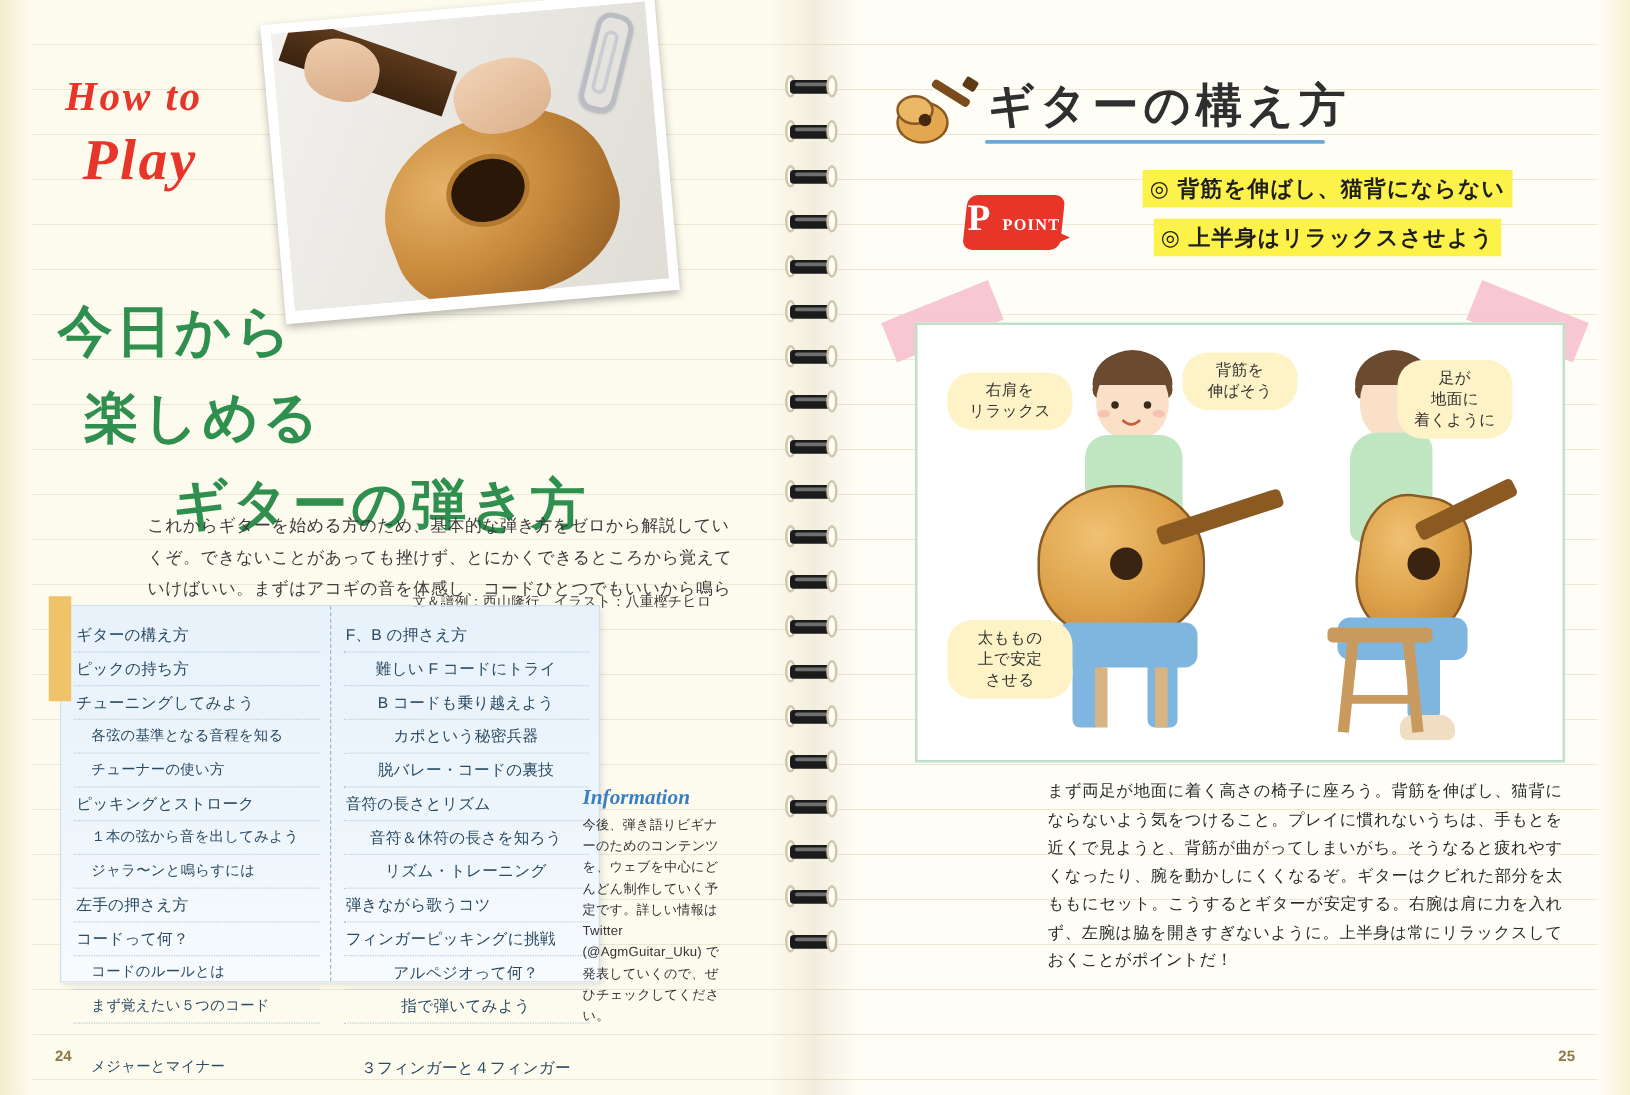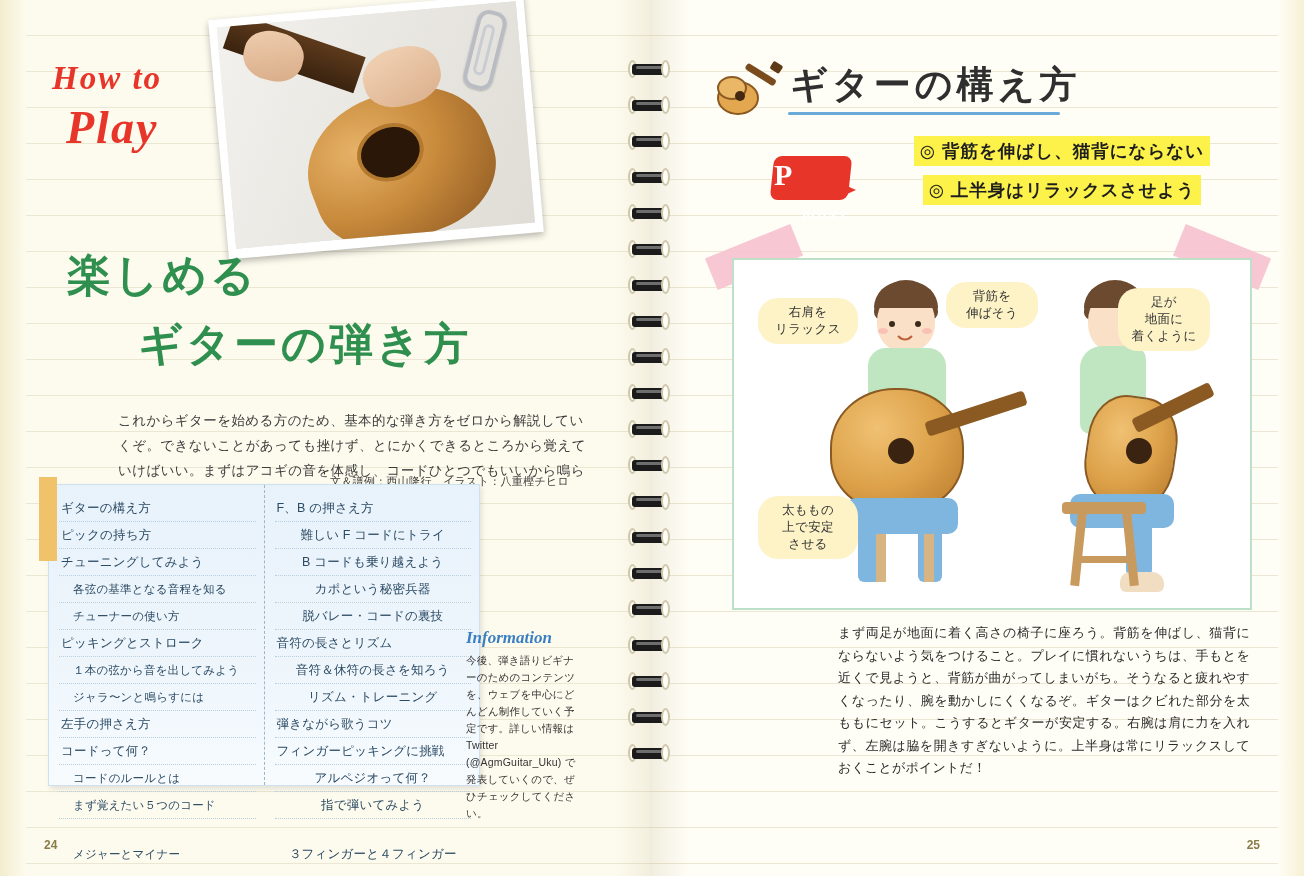--- a/index.html
+++ b/index.html
@@ -261,20 +261,21 @@
       <div class="guitar-body"></div>
       <div class="sound-hole"></div>
       <div class="neck"></div>
       <div class="hand"></div>
       <div class="hand2"></div>
     </div>
   </div>
   <div class="clip"></div>
 
   <div class="headline">
+    <div class="h1">今日から</div>
     <div class="h2">楽しめる</div>
     <div class="h3">ギターの弾き方</div>
   </div>
 
   <div class="lead">これからギターを始める方のため、基本的な弾き方をゼロから解説していくぞ。できないことがあっても挫けず、とにかくできるところから覚えていけばいい。まずはアコギの音を体感し、コードひとつでもいいから鳴らしてみよう！</div>
   <div class="credit">文＆譜例：西山隆行　イラスト：八重樫チヒロ</div>
 
   <div class="indexbox">
     <div class="tab"></div>
     <div class="idx-cols">
@@ -327,21 +328,21 @@
       <rect x="60" y="2" width="11" height="9" rx="2" fill="#5d3a14" transform="rotate(32 60 6)"></rect>
     </svg>
   </div>
   <div class="r-title">ギターの構え方</div>
   <div class="r-title-underline"></div>
 
   <div class="point">
     <div class="bubble"></div>
     <div class="tail"></div>
     <div class="pbig">P</div>
-    <div class="ptxt" style="left:30px;top:16px;font-size:13px;margin-top:36px;">POINT</div>
+    <div class="ptxt" style="left:30px;top:16px;font-size:13px;">POINT</div>
   </div>
 
   <div class="point-lines">
     <div><span class="pline">◎ 背筋を伸ばし、猫背にならない</span></div>
     <div><span class="pline">◎ 上半身はリラックスさせよう</span></div>
   </div>
 
   <div class="tape l"></div>
   <div class="tape r"></div>
 

